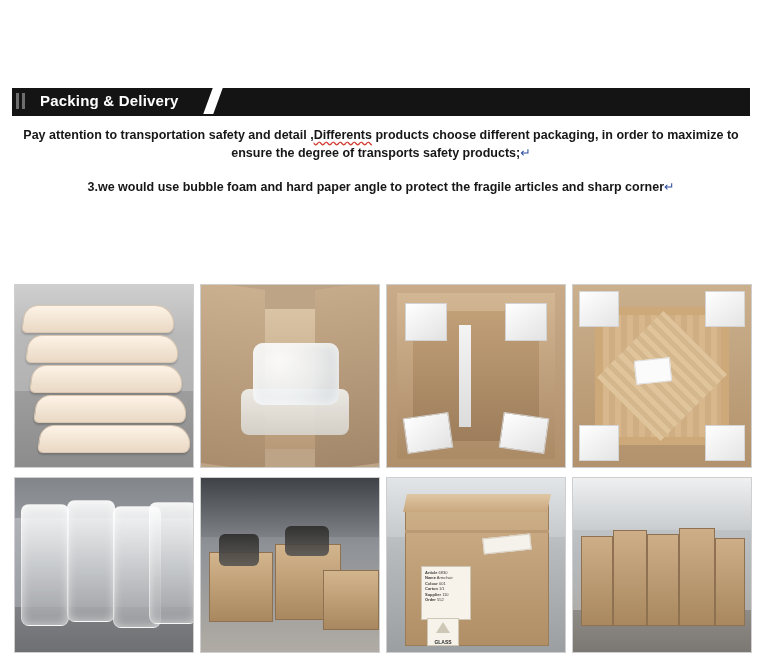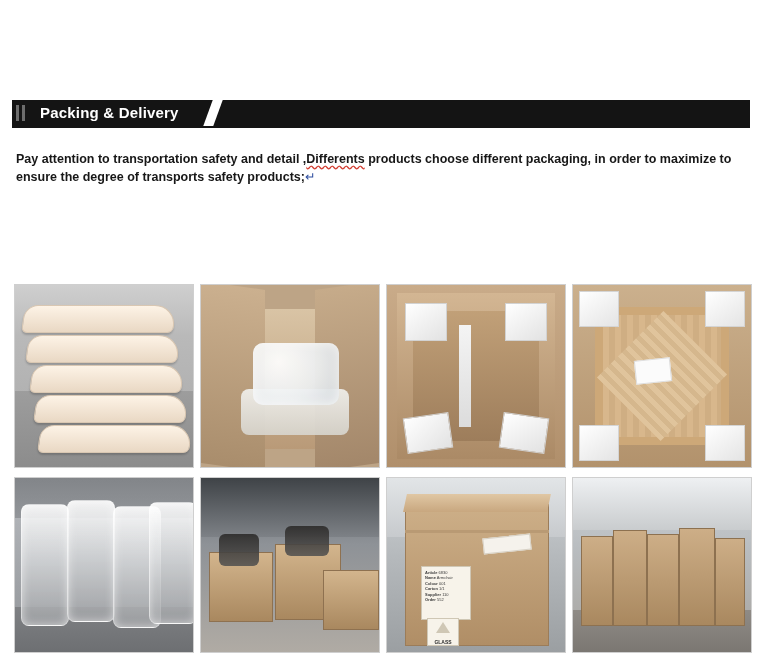--- a/index.html
+++ b/index.html
@@ -18,21 +18,21 @@
     position: relative;
     width: 762px;
     height: 667px;
     box-sizing: border-box;
   }
 
   
   .banner {
     position: absolute;
     left: 12px;
-    top: 100px;
+    top: 88px;
     width: 622px;
     height: 30px;
   }
   .banner-bar {
     position: absolute;
     left: 0;
     top: 0;
     width: 738px;
     height: 26px;
     background: #141414;
@@ -79,22 +79,23 @@
     width: 10px;
     height: 26px;
     background: #ffffff;
     transform: skewX(-20deg);
   }
 
   
   .copy {
     position: absolute;
     left: 16px;
-    top: 150px;
+    top: 126px;
     width: 730px;
+    text-align: center;
   }
   .copy p {
     margin: 0 0 14px 0;
     font-size: 12.5px;
     font-weight: bold;
     line-height: 18px;
     color: #171717;
   }
   .copy p.lead {
     margin-bottom: 16px;
@@ -285,20 +286,21 @@
     <div class="banner-ticks">
         <i></i>
         <i></i>
       </div>
     <div class="banner-title">Packing &amp; Delivery</div>
     <div class="banner-underline"></div>
   </div>
 
   <div class="copy">
     <p class="lead"><span>Pay  attention to transportation safety and detail ,</span><span class="squiggle">Differents</span><span> products choose different packaging, in order to maximize to ensure the degree of transports safety products;</span><span class="pilcrow">↵</span></p>
+    <p><span>3.we would use bubble foam and hard paper angle to protect the fragile articles and sharp corner</span><span class="pilcrow">↵</span></p>
   </div>
 
   <div class="grid row1">
 
     <div class="cell">
       <div class="photo p1">
         <div class="floor"></div>
         <div class="arm"></div>
         <div class="arm"></div>
         <div class="arm"></div>

